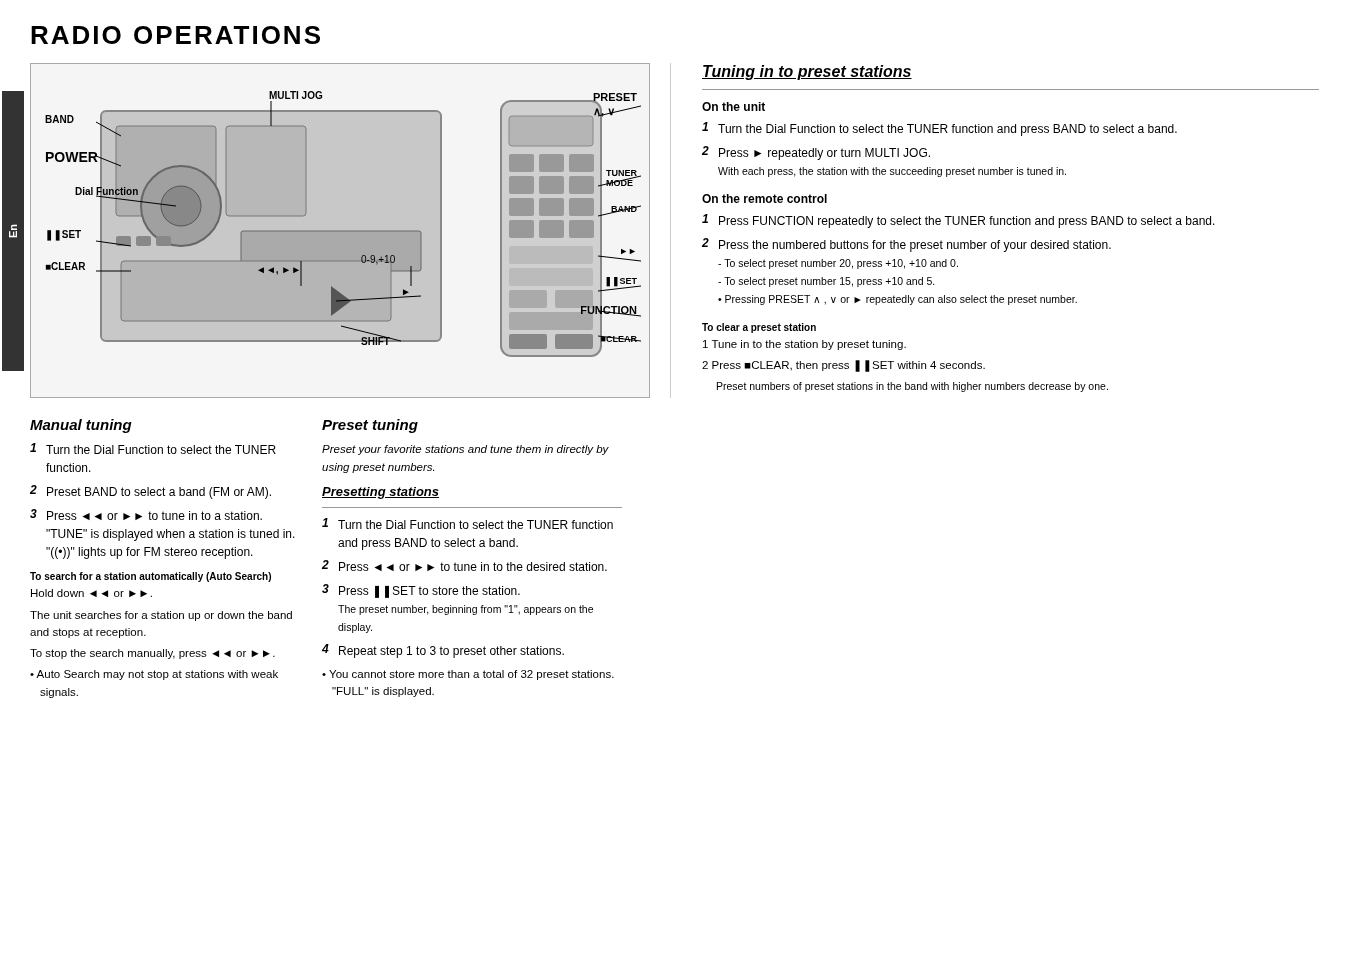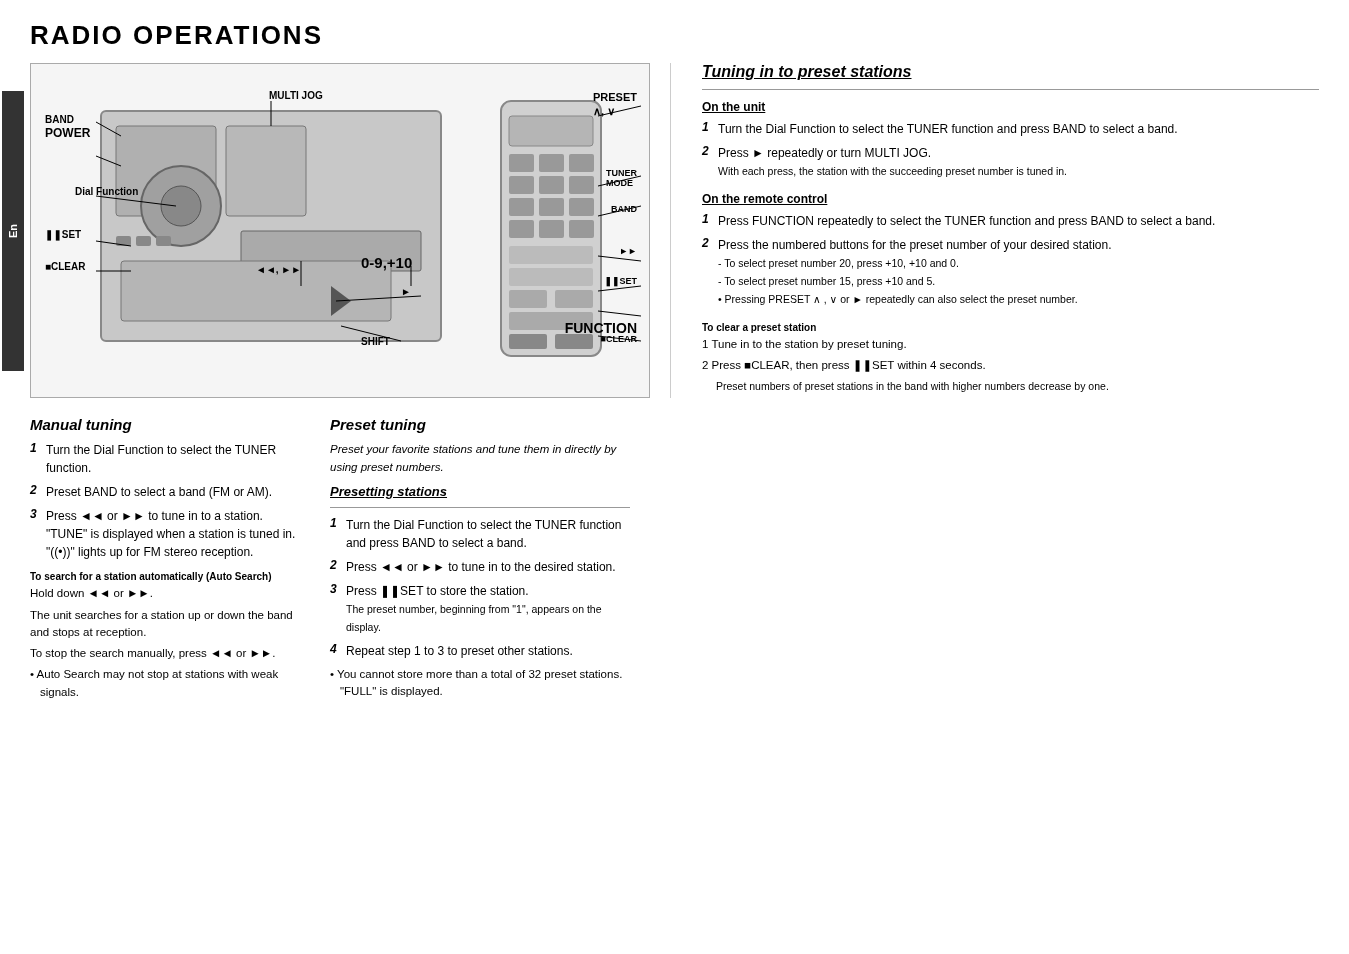--- a/index.html
+++ b/index.html
@@ -55,21 +55,20 @@
 
     .section-title-italic {
       font-style: italic;
       font-weight: bold;
       font-size: 16px;
       text-decoration: underline;
       margin-bottom: 8px;
     }
 
     .subsection-underline {
-      text-decoration: underline;
       font-weight: bold;
       font-size: 12px;
       margin-bottom: 4px;
       margin-top: 10px;
     }
 
     .numbered-item {
       display: flex;
       gap: 4px;
       margin-bottom: 6px;
@@ -82,21 +81,21 @@
       min-width: 12px;
     }
 
     .numbered-item .content {
       flex: 1;
       line-height: 1.5;
     }
 
     .bottom-section {
       display: flex;
-      gap: 20px;
+      gap: 12px;
     }
 
     .col-left {
       width: 280px;
       flex-shrink: 0;
     }
 
     .col-middle {
       width: 300px;
       flex-shrink: 0;
@@ -221,37 +220,37 @@
         <line x1="557" y1="100" x2="600" y2="90" stroke="#000" stroke-width="1"></line>
         <line x1="557" y1="130" x2="600" y2="120" stroke="#000" stroke-width="1"></line>
         <line x1="557" y1="170" x2="600" y2="175" stroke="#000" stroke-width="1"></line>
         <line x1="557" y1="205" x2="600" y2="200" stroke="#000" stroke-width="1"></line>
         <line x1="557" y1="225" x2="600" y2="230" stroke="#000" stroke-width="1"></line>
         <line x1="557" y1="250" x2="600" y2="255" stroke="#000" stroke-width="1"></line>
       </svg>
 
       
       <div style="position:absolute;top:28px;left:4px;font-size:10px;font-weight:bold;">BAND</div>
-      <div style="position:absolute;top:40px;left:4px;font-size:12px;font-weight:bold;">POWER</div>
+      <div style="position:absolute;top:63px;left:4px;font-size:14px;font-weight:bold;">POWER</div>
       <div style="position:absolute;top:100px;left:0px;font-size:10px;font-weight:bold;padding-left:34px;">Dial Function</div>
       <div style="position:absolute;top:143px;left:4px;font-size:10px;font-weight:bold;">❚❚SET</div>
       <div style="position:absolute;top:175px;left:4px;font-size:10px;font-weight:bold;">■CLEAR</div>
       <div style="position:absolute;top:4px;left:195px;font-size:10px;font-weight:bold;margin-left:33px;">MULTI JOG</div>
       <div style="position:absolute;top:178px;left:215px;font-size:10px;font-weight:bold;">◄◄, ►►</div>
-      <div style="position:absolute;top:168px;left:320px;font-size:15px;font-weight:bold;">0-9,+10</div>
+      <div style="position:absolute;top:168px;left:320px;font-size:10px;font-weight:normal;">0-9,+10</div>
       <div style="position:absolute;top:200px;left:360px;font-size:10px;font-weight:bold;">►</div>
       <div style="position:absolute;top:250px;left:320px;font-size:10px;font-weight:bold;">SHIFT</div>
 
       
       <div style="position:absolute;top:4px;right:2px;font-size:11px;font-weight:bold;text-align:left;line-height:1.3;">PRESET<br><span>∧, ∨</span></div>
       <div style="position:absolute;top:82px;right:2px;font-size:9px;font-weight:bold;">TUNER<br>MODE</div>
       <div style="position:absolute;top:118px;right:2px;font-size:9px;font-weight:bold;">BAND</div>
       <div style="position:absolute;top:160px;right:2px;font-size:9px;font-weight:bold;">►►</div>
       <div style="position:absolute;top:190px;right:2px;font-size:9px;font-weight:bold;">❚❚SET</div>
-      <div style="position:absolute;top:234px;right:2px;font-size:14px;font-weight:bold;">FUNCTION</div>
+      <div style="position:absolute;top:218px;right:2px;font-size:11px;font-weight:bold;">FUNCTION</div>
       <div style="position:absolute;top:248px;right:2px;font-size:9px;font-weight:bold;">■CLEAR</div>
     </div>
   </div>
 
   <div class="right-panel">
     <div class="section-title-italic">Tuning in to preset stations</div>
     <hr class="divider">
 
     <div class="subsection-underline">On the unit</div>
 

